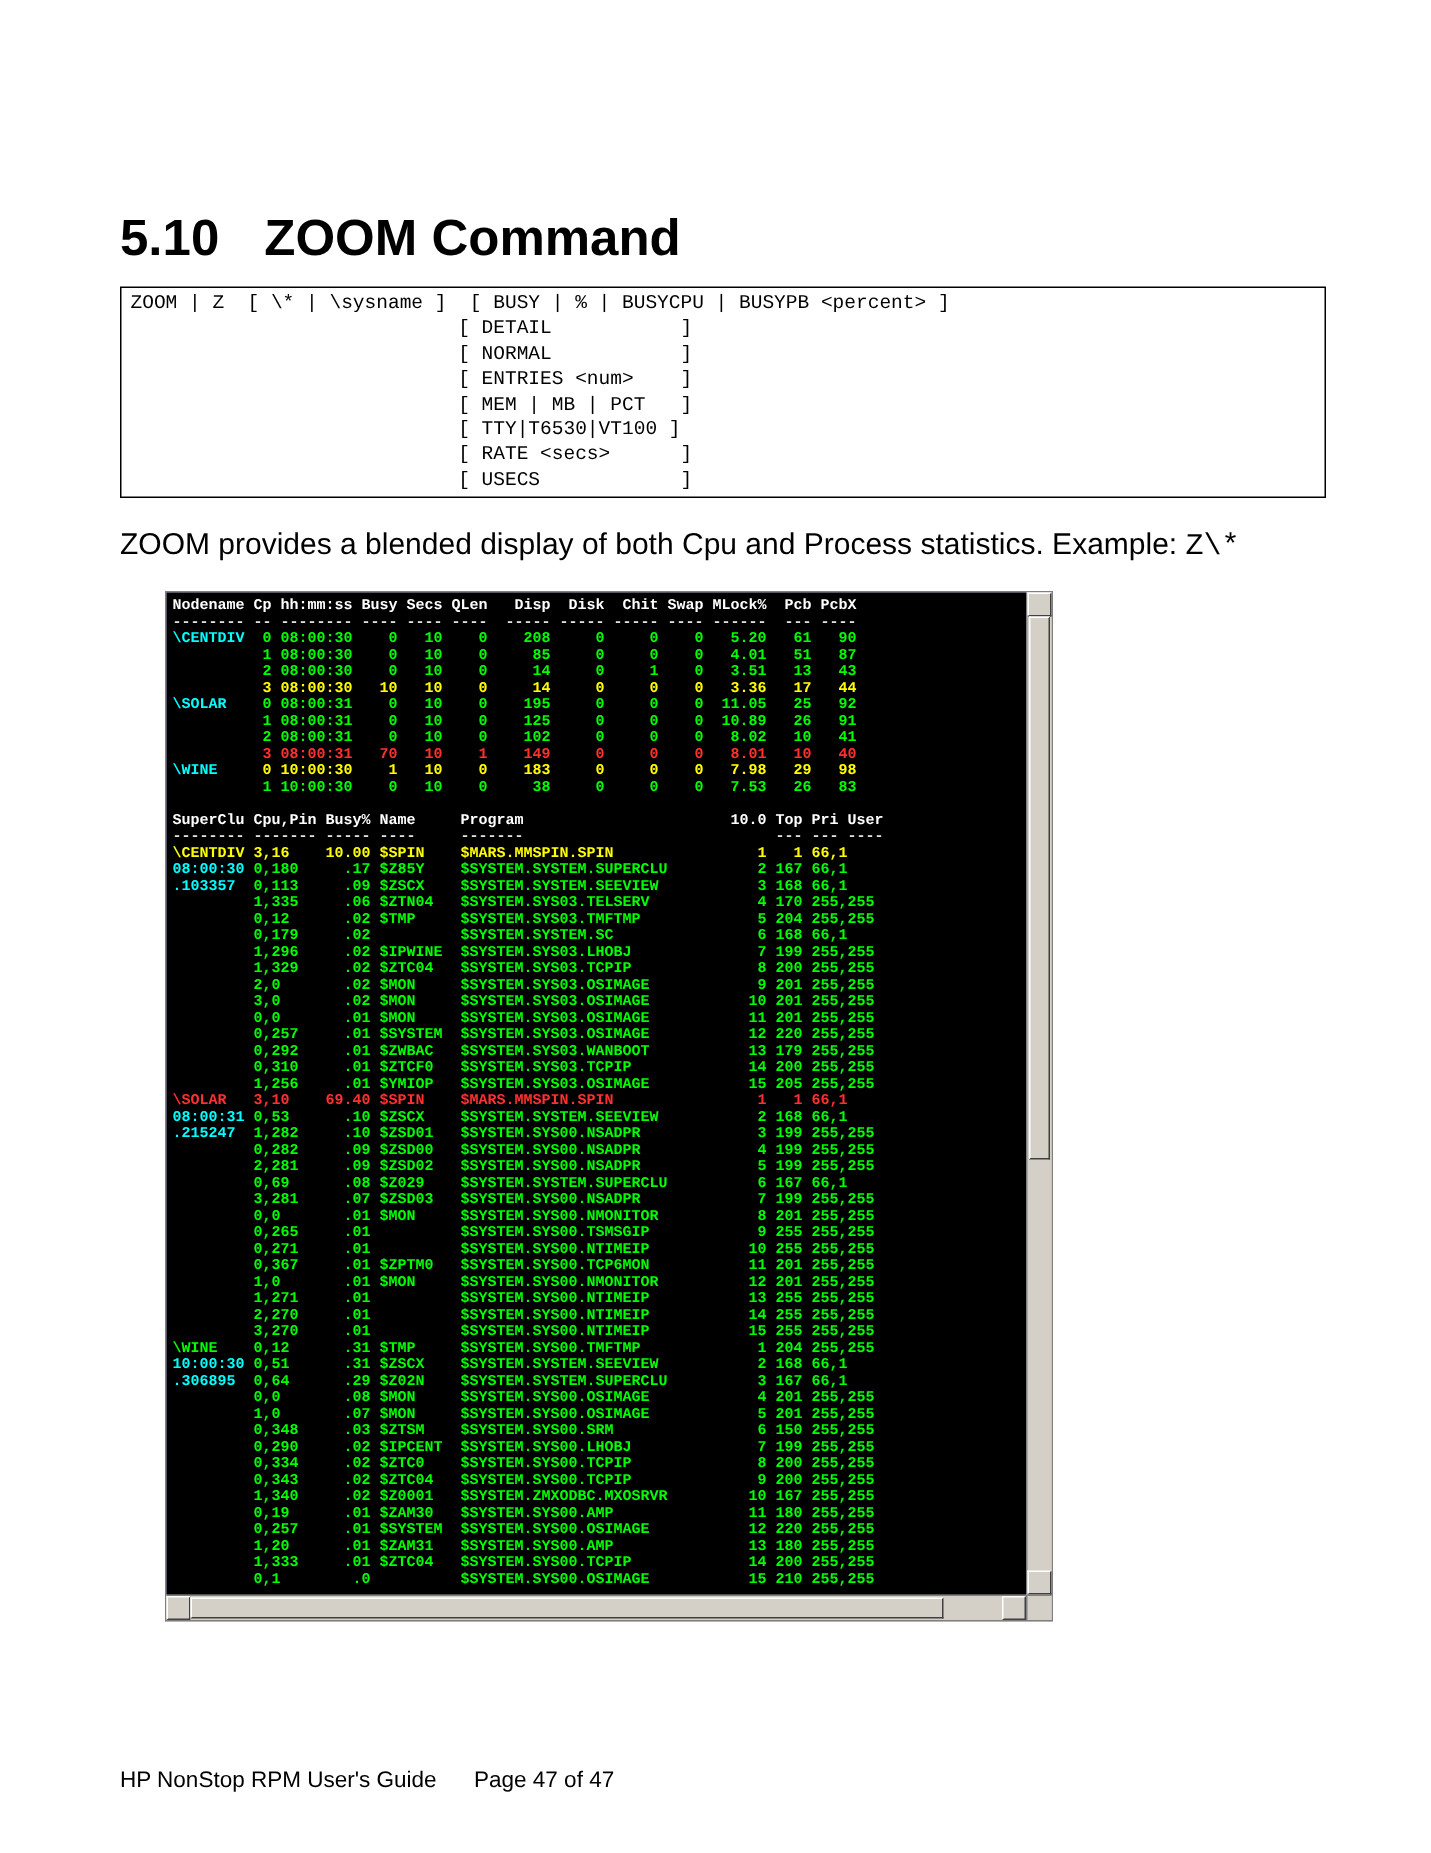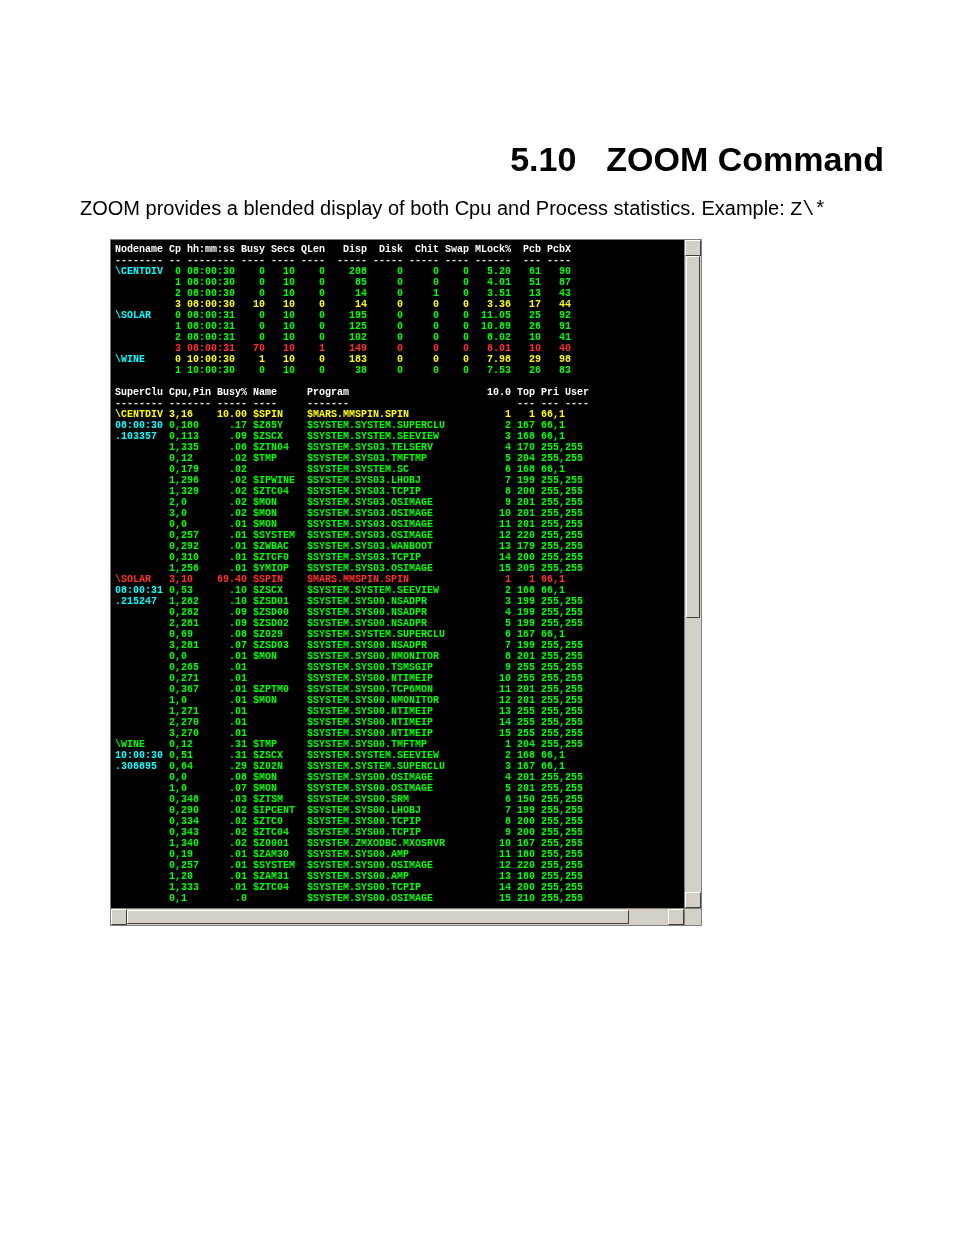--- a/index.html
+++ b/index.html
@@ -14,21 +14,20 @@
     height: 1235px;
     box-sizing: border-box;
     padding: 80px 70px 40px 80px;
     position: relative;
   }
   h1 {
     font-family: "Segoe UI", Arial, sans-serif;
     font-weight: 700;
     font-size: 34px;
     margin: 60px 0 12px 0;
-    text-align: right;
   }
   h1 .secnum { margin-right: 30px; }
   .syntax-box {
     border: 1px solid #000;
     font-family: "Courier New", monospace;
     font-size: 13px;
     line-height: 1.3;
     white-space: pre;
     padding: 2px 6px;
     margin-bottom: 20px;
@@ -169,20 +168,28 @@
   }
 </style>
 </head>
 <body>
 
 <div class="page">
   <h1>
     <span class="secnum">5.10</span><span>ZOOM Command</span>
   </h1>
 
+  <div class="syntax-box" id="syntax-box">ZOOM | Z  [ \* | \sysname ]  [ BUSY | % | BUSYCPU | BUSYPB &lt;percent&gt; ]
+                            [ DETAIL           ]
+                            [ NORMAL           ]
+                            [ ENTRIES &lt;num&gt;    ]
+                            [ MEM | MB | PCT   ]
+                            [ TTY|T6530|VT100 ]
+                            [ RATE &lt;secs&gt;      ]
+                            [ USECS            ]</div>
 
   <p class="descr">
     <span>ZOOM provides a blended display of both Cpu and Process statistics.    Example: </span><span class="mono">Z\*</span>
   </p>
 
   <div class="win">
     <div class="term-wrap">
       <div class="term" id="term"><span class="c-bw">Nodename Cp hh:mm:ss Busy Secs QLen   Disp  Disk  Chit Swap MLock%  Pcb PcbX</span>
 <span class="c-w">-------- -- -------- ---- ---- ----  ----- ----- ----- ---- ------  --- ----</span>
 <span class="c-c">\CENTDIV</span><span class="c-g">  0 08:00:30    0   10    0    208     0     0    0   5.20   61   90</span>
@@ -251,13 +258,18 @@
     <div class="sb-h">
       <div class="btn"></div>
       <div class="track">
           <div class="thumb"></div>
         </div>
       <div class="btn"></div>
       <div class="grip"></div>
     </div>
   </div>
 
+  <div class="footer">
+    <span>HP NonStop RPM User's Guide</span>
+    &nbsp;&nbsp;&nbsp;&nbsp;
+    <span>Page 47 of 47</span>
+  </div>
 </div>
 
 </body></html>

